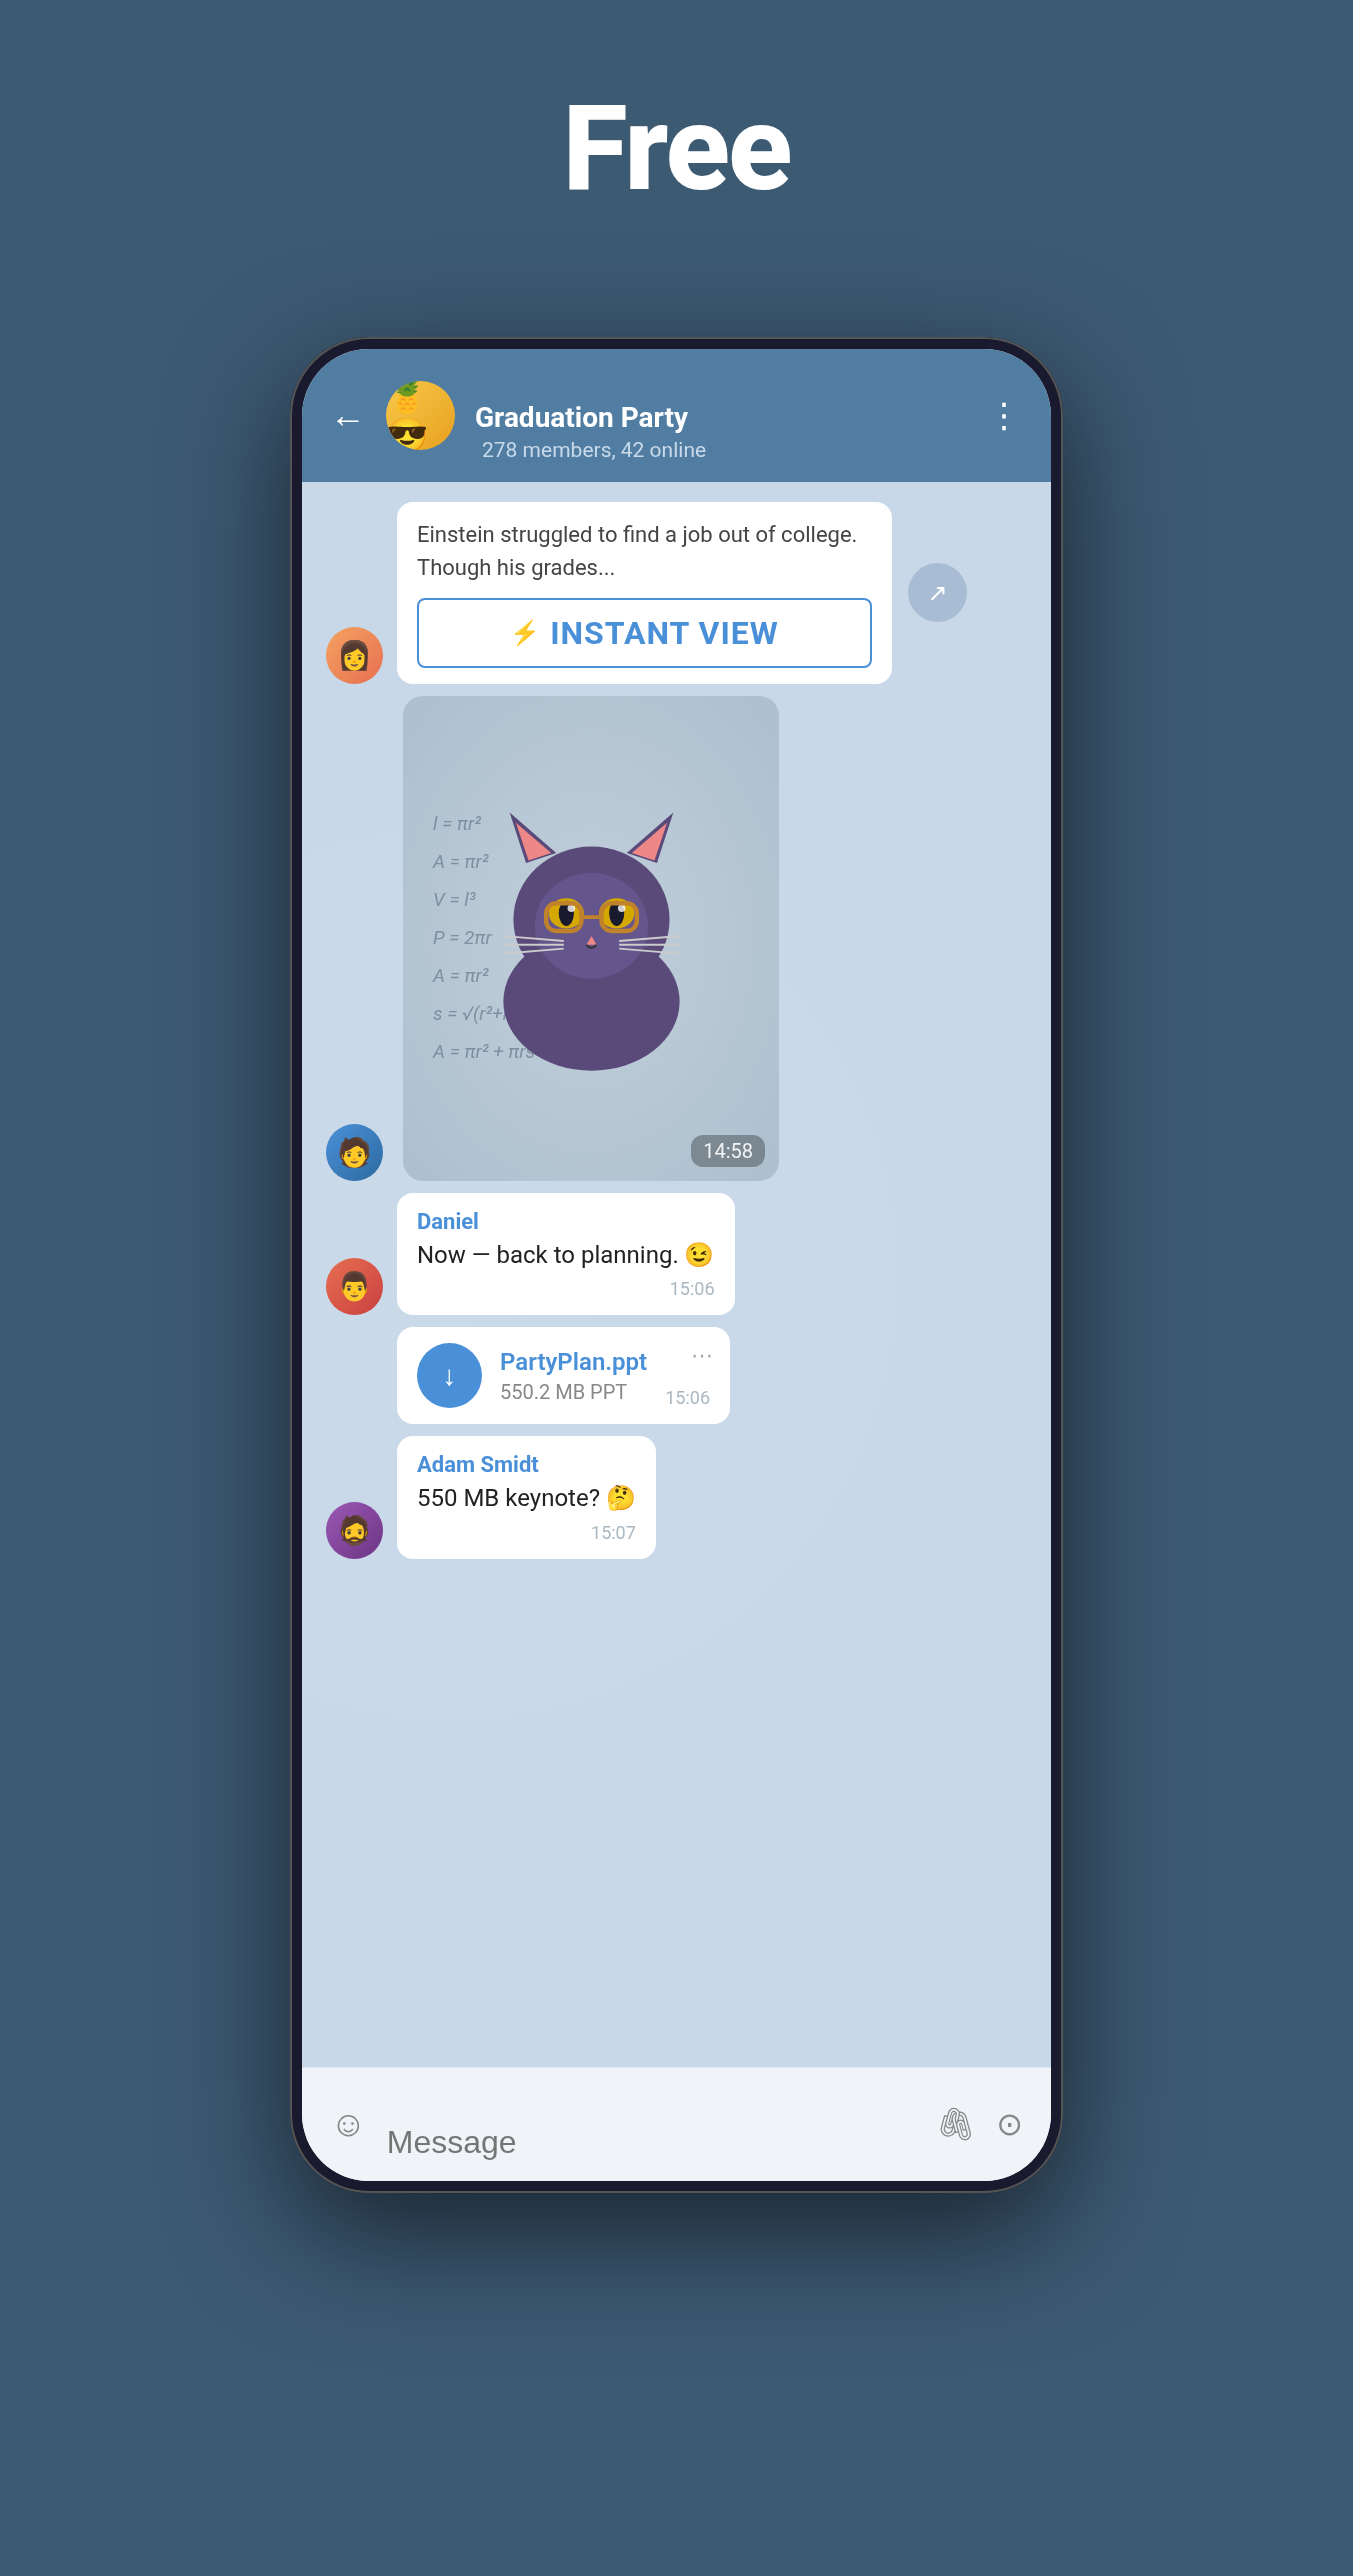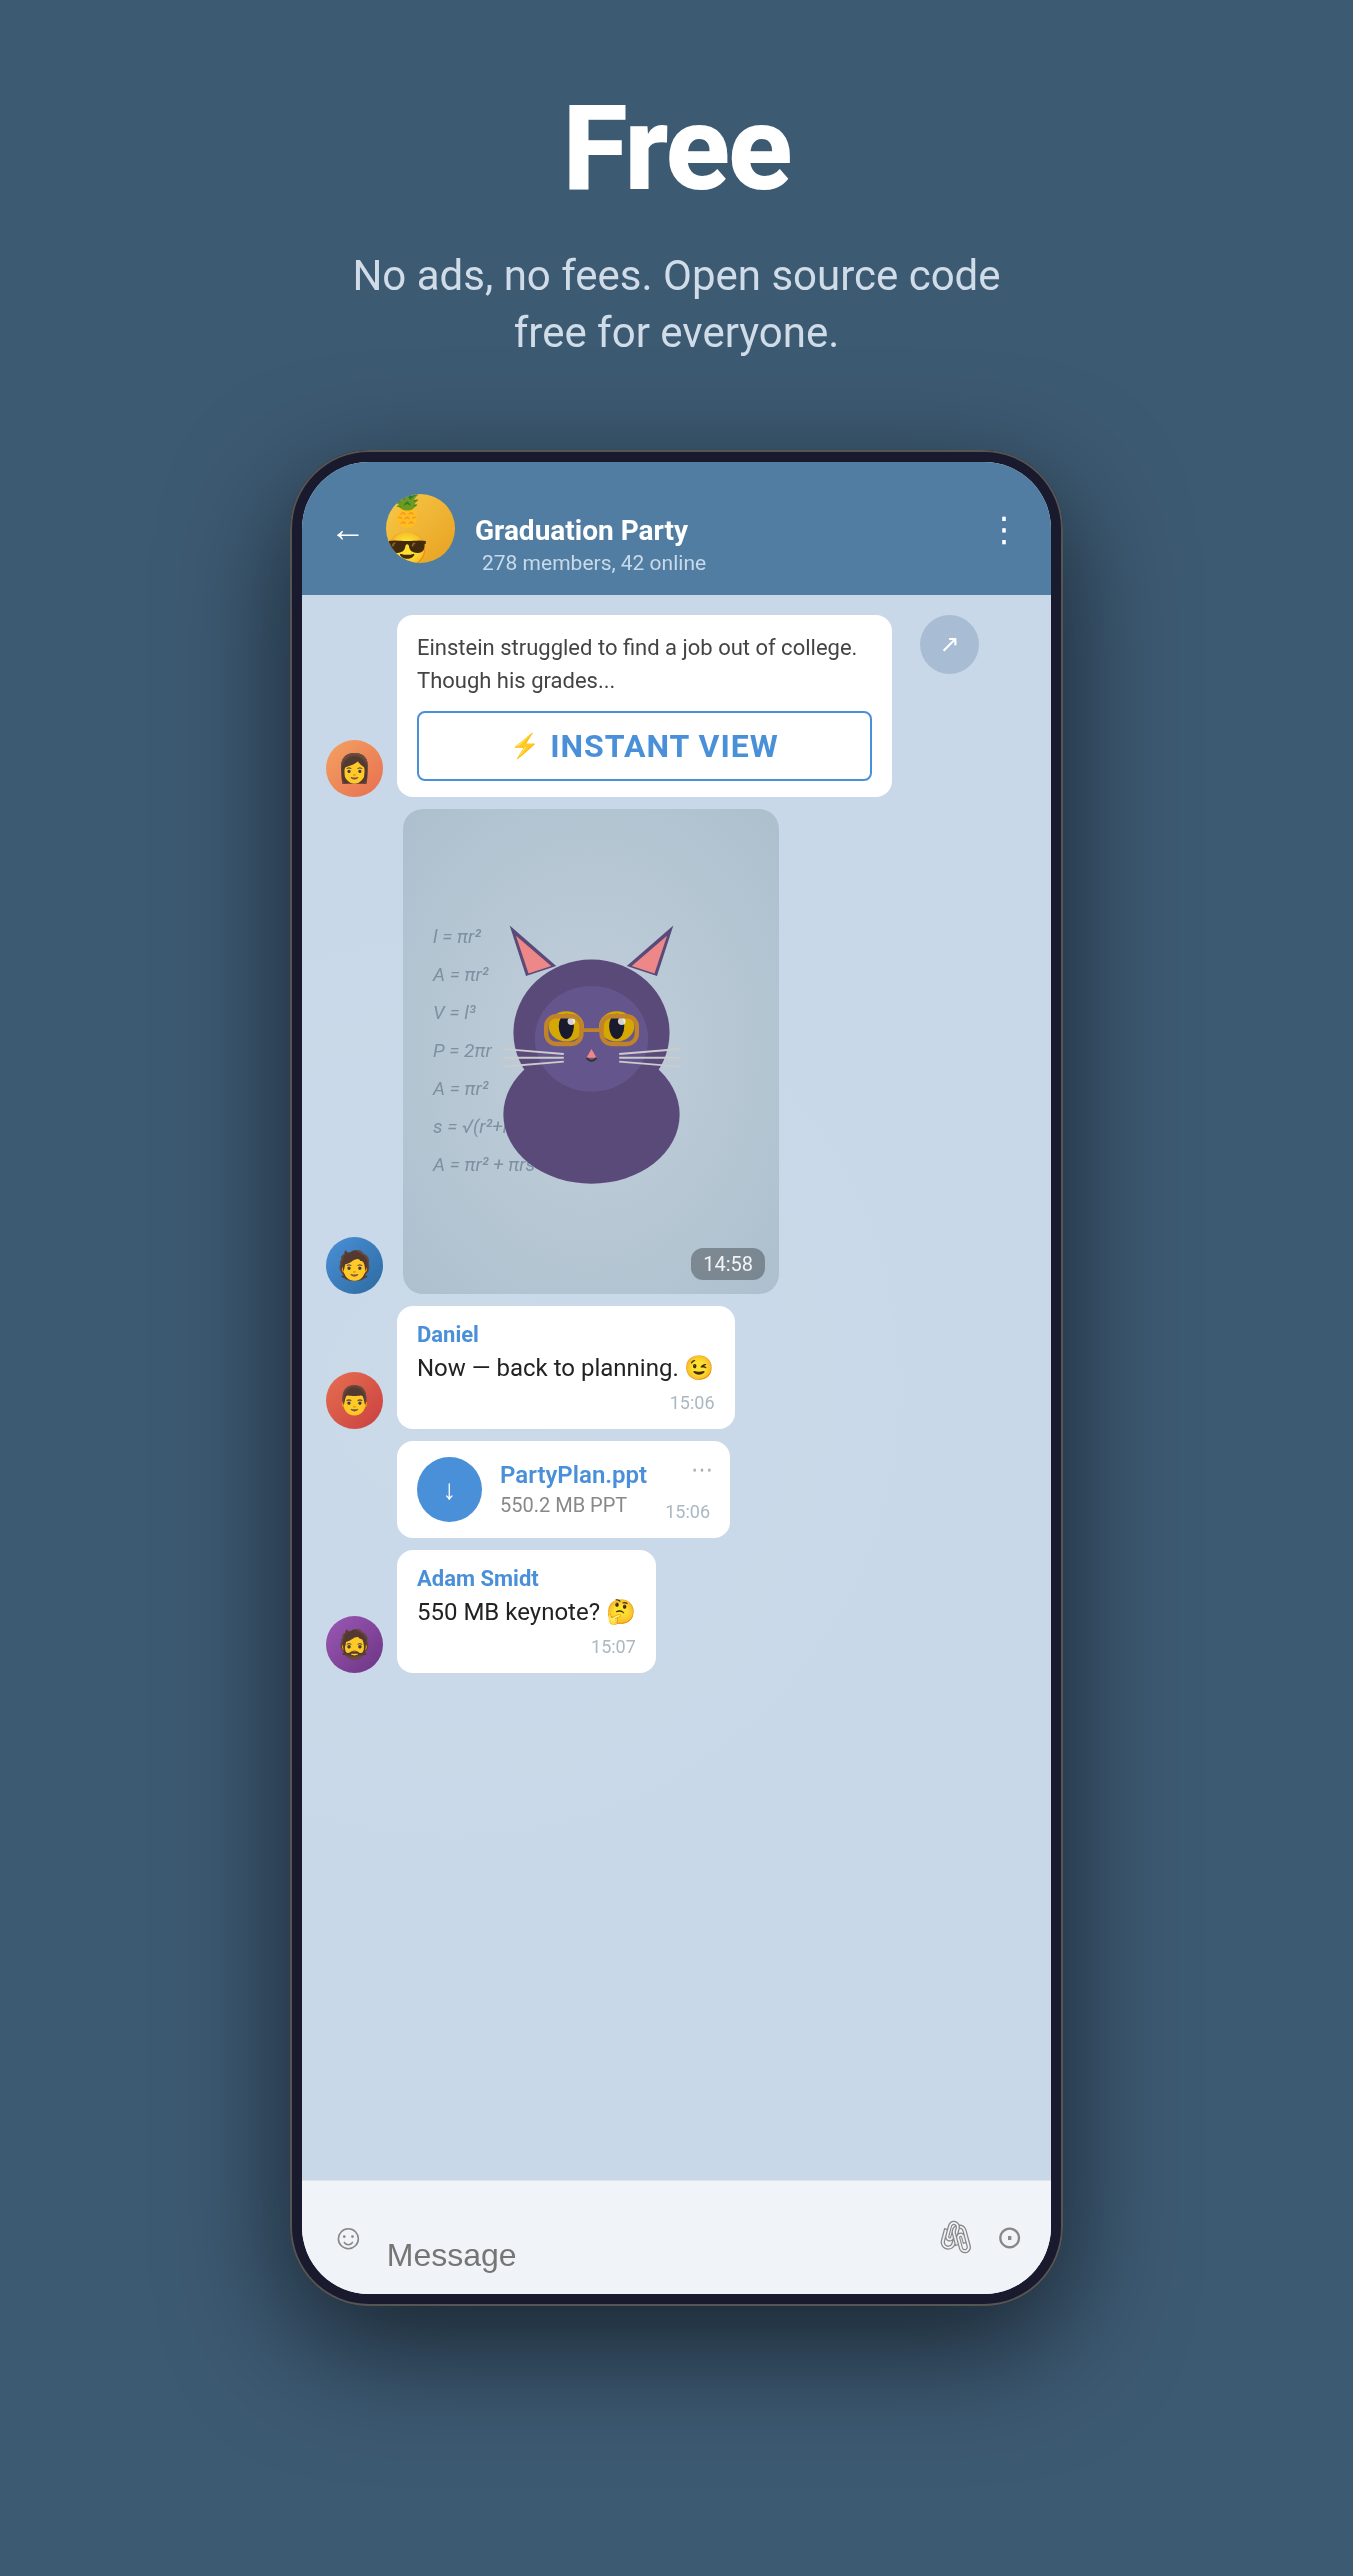--- a/index.html
+++ b/index.html
@@ -436,21 +436,20 @@
       font-size: 19px;
       line-height: 2;
       pointer-events: none;
     }
   </style>
 </head>
 <body>
 
 <div class="hero">
   <h1 class="hero-title">Free</h1>
-  <p class="hero-subtitle">No ads, no fees. Open source code free for everyone.</p>
 </div>
 
 <div class="phone-wrapper">
   <div class="phone-outer">
     <div class="phone-screen">
 
       <div class="chat-header">
         <span class="back-btn">←</span>
         <div class="group-avatar">
           <span class="group-avatar-emoji">🍍😎</span>
@@ -461,21 +460,21 @@
         </div>
         <span class="more-btn">⋮</span>
       </div>
 
       <div class="messages-area">
 
         <div class="instant-view-msg">
           <div class="avatar-sm avatar-girl">
             <div class="avatar-face">👩</div>
           </div>
-          <div style="display:flex; align-items:flex-start; gap:28px; flex:1;">
+          <div style="display:flex; align-items:center; gap:16px; flex:1;">
             <div class="msg-bubble" style="flex:1; max-width:495px;">
               <div class="iv-text">Einstein struggled to find a job out of college. Though his grades...</div>
               <div class="instant-view-btn">
                 <span class="iv-lightning">⚡</span>
                 <span class="iv-btn-text">INSTANT VIEW</span>
               </div>
             </div>
             <div class="share-btn">
               <span class="share-icon">↗</span>
             </div>

